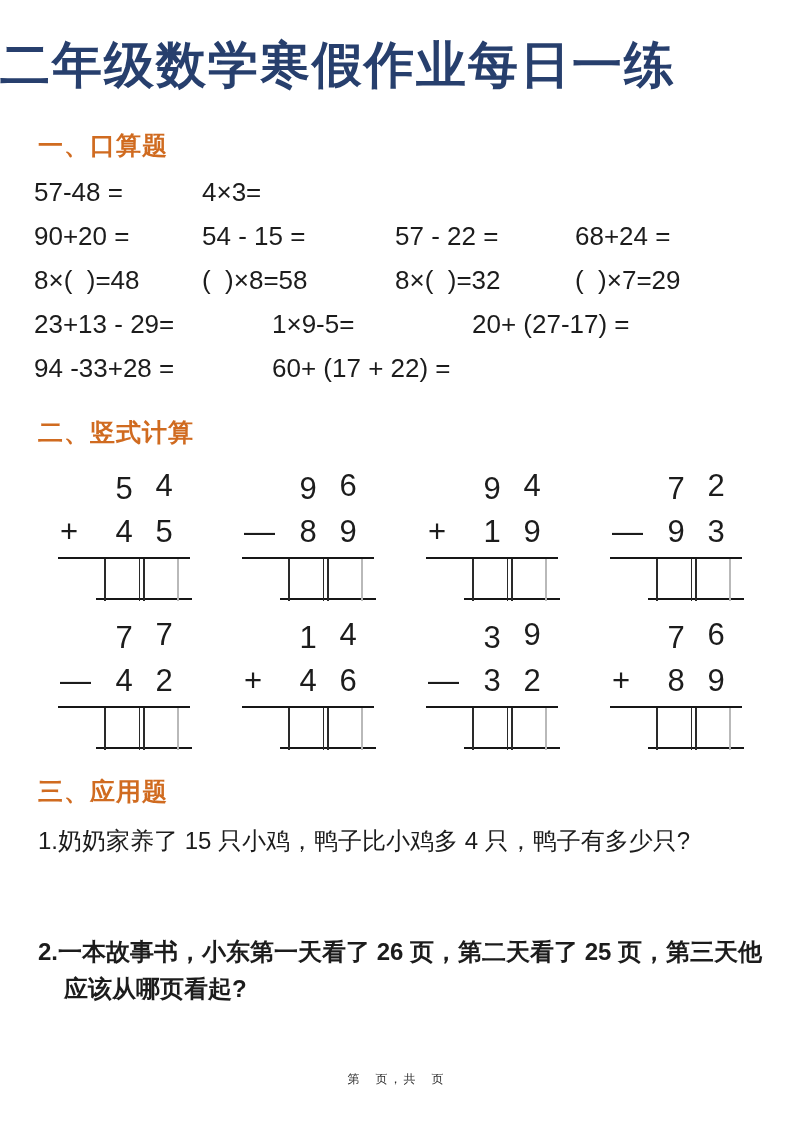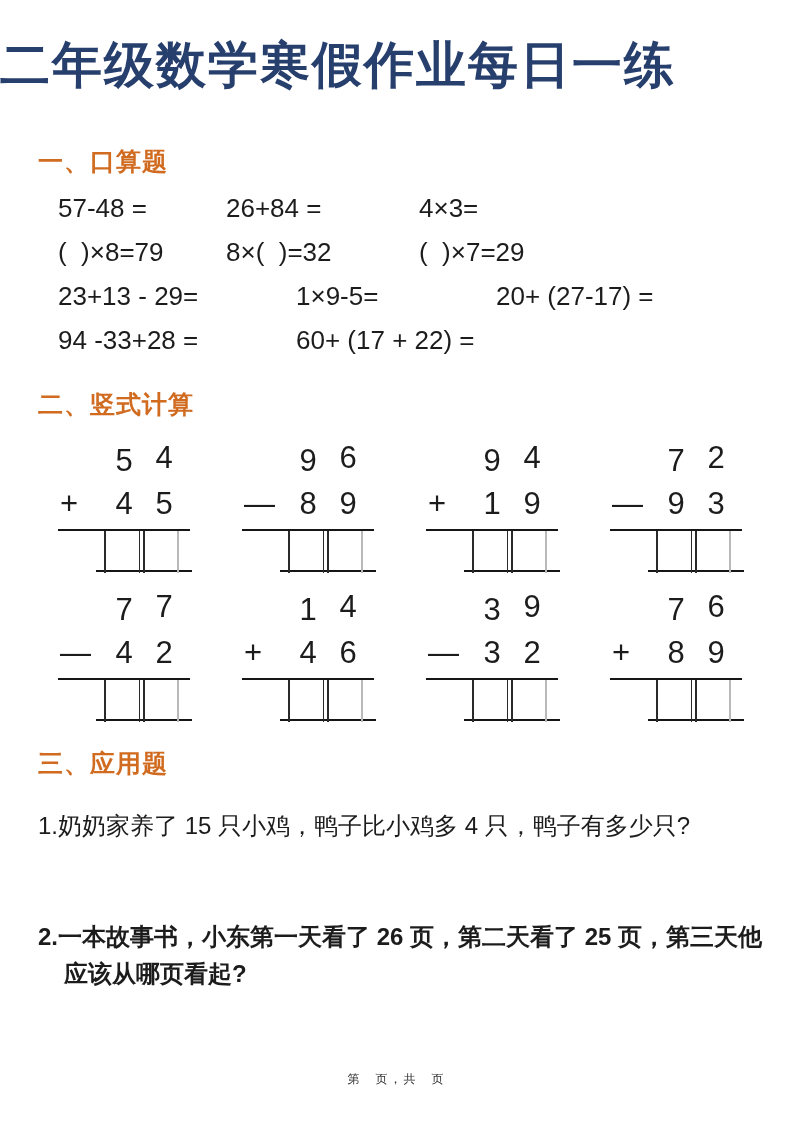--- a/index.html
+++ b/index.html
@@ -19,26 +19,26 @@
     letter-spacing:2px;
     color:#273f6d;
   }
   .sec-heading {
     margin:26px 0 4px 38px;
     font-size:25px;
     font-weight:700;
     letter-spacing:1px;
     color:#d06b20;
   }
-  .sec-heading.first { margin-top:46px; }
+  .sec-heading.first { margin-top:30px; }
   
   .oral { margin-top:8px; }
   .oral-row {
     display:grid;
-    padding-left:58px;
+    padding-left:34px;
     font-size:26px;
     line-height:44px;
     white-space:pre;
   }
   .oral-row.cols4 { grid-template-columns:168px 193px 180px auto; }
   .oral-row.cols3 { grid-template-columns:238px 200px auto; }
   .oral-row.gap-top { }
   
   .vgrid {
     display:grid;
@@ -67,21 +67,21 @@
     border-right:2px solid #b9b9b9;
   }
   .vp-bottomline {
     border-top:2px solid #161616;
     width:96px;
     margin-left:38px;
     margin-top:-3px;
   }
   
   .word { margin-left:38px; margin-right:30px; font-size:24px; line-height:37px; }
-  .word-p1 { margin-top:27px; }
+  .word-p1 { margin-top:14px; }
   .word-p2 { margin-top:74px;font-weight:bold; }
   .word-indent { padding-left:26px; }
   
   .page-footer {
     position:absolute;
     bottom:34px; left:0; right:0;
     text-align:center;
     font-size:12px;
     letter-spacing:2px;
     color:#2b2b2b;
@@ -91,25 +91,31 @@
 <body>
 
 <div>
 
   <h1 class="page-title">二年级数学寒假作业每日一练</h1>
 
   <div class="sec-heading first">一、口算题</div>
   <div class="oral">
     <div class="oral-row cols4">
       <span>57-48 =</span>
-      <span>26+84 =</span>
       <span>4×3=</span>
     </div>
     <div class="oral-row cols4">
-      <span>(  )×8=79</span>
+      <span>90+20 =</span>
+      <span>54 - 15 =</span>
+      <span>57 - 22 =</span>
+      <span>68+24 =</span>
+    </div>
+    <div class="oral-row cols4">
+      <span>8×(  )=48</span>
+      <span>(  )×8=58</span>
       <span>8×(  )=32</span>
       <span>(  )×7=29</span>
     </div>
     <div class="oral-row cols3 gap-top">
       <span>23+13 - 29=</span>
       <span>1×9-5=</span>
       <span>20+ (27-17) =</span>
     </div>
     <div class="oral-row cols3">
       <span>94 -33+28 =</span>

